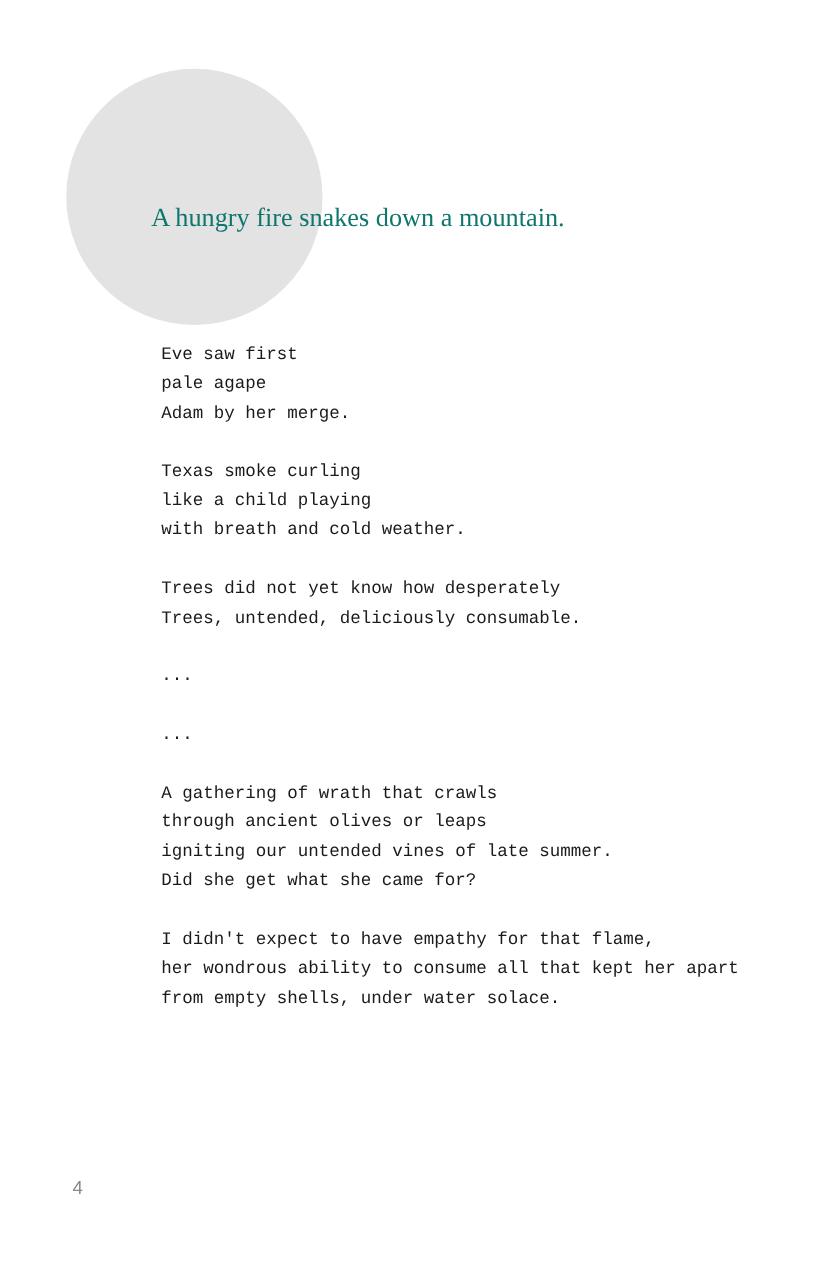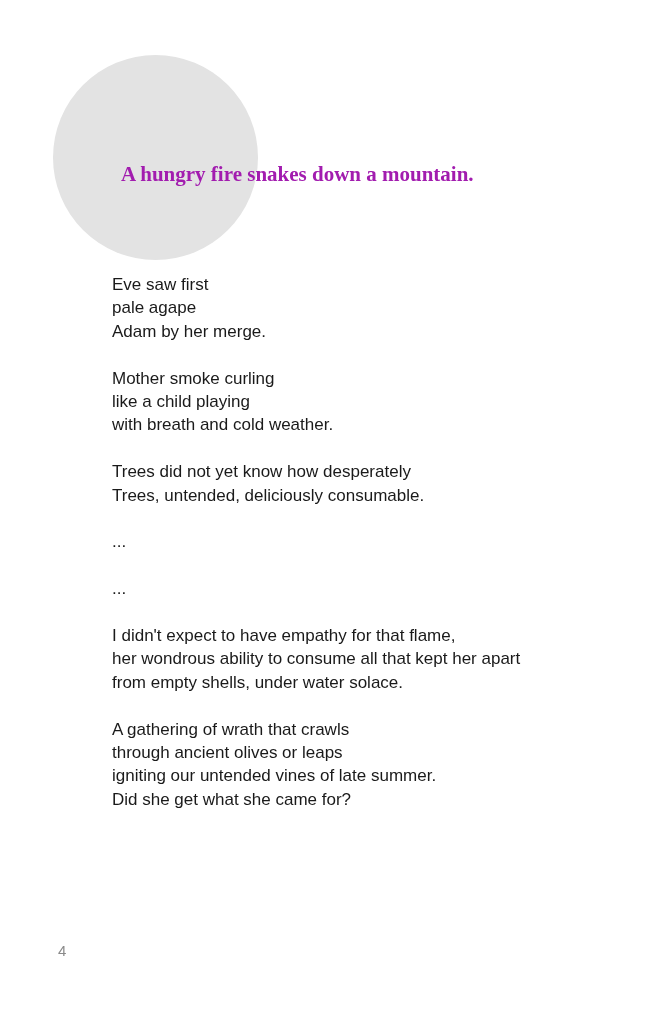--- a/index.html
+++ b/index.html
@@ -4,26 +4,26 @@
 <style>
   html, body { margin: 0; padding: 0; background: #ffffff; }
   body { width: 663px; height: 1024px; position: relative; overflow: hidden; }
   .circle {
     position: absolute; left: 53px; top: 55px; width: 205px; height: 205px;
     border-radius: 50%; background: #e3e3e3;
   }
   .title {
     position: absolute; left: 121px; top: 162px; margin: 0;
     font-family: "Liberation Serif", "DejaVu Serif", serif;
-    font-size: 21px; font-weight: bold; color: #a21caf; white-space: nowrap;
+    font-size: 21px; font-weight: normal; color: #0f766e; white-space: nowrap;
   }
   .poem {
-    position: absolute; left: 112px; top: 273px;
-    font-family: Liberation Sans, sans-serif;
-    font-size: 17px; line-height: 23.4px; color: #1a1a1a;
+    position: absolute; left: 129px; top: 273px;
+    font-family: Liberation Mono, monospace;
+    font-size: 14px; line-height: 23.4px; color: #1a1a1a;
   }
   .stanza { margin: 0 0 23.4px 0; }
   .line { display: block; white-space: nowrap; }
   .page-number {
     position: absolute; left: 58px; top: 942px;
     font-family: "Liberation Sans", "DejaVu Sans", sans-serif;
     font-size: 15px; color: #8a8a8a;
   }
 </style>
 </head>
@@ -32,42 +32,42 @@
 <div class="circle"></div>
 <h1 class="title">A hungry fire snakes down a mountain.</h1>
 
 <div class="poem">
   <p class="stanza">
     <span class="line">Eve saw first</span>
     <span class="line">pale agape</span>
     <span class="line">Adam by her merge.</span>
   </p>
   <p class="stanza">
-    <span class="line">Mother smoke curling</span>
+    <span class="line">Texas smoke curling</span>
     <span class="line">like a child playing</span>
     <span class="line">with breath and cold weather.</span>
   </p>
   <p class="stanza">
     <span class="line">Trees did not yet know how desperately</span>
     <span class="line">Trees, untended, deliciously consumable.</span>
   </p>
   <p class="stanza">
     <span class="line">...</span>
   </p>
   <p class="stanza">
   </p>
   <p class="stanza">
     <span class="line">...</span>
   </p>
   <p class="stanza">
-    <span class="line">I didn't expect to have empathy for that flame,</span>
-    <span class="line">her wondrous ability to consume all that kept her apart</span>
-    <span class="line">from empty shells, under water solace.</span>
-  </p>
-  <p class="stanza">
     <span class="line">A gathering of wrath that crawls</span>
     <span class="line">through ancient olives or leaps</span>
     <span class="line">igniting our untended vines of late summer.</span>
     <span class="line">Did she get what she came for?</span>
+  </p>
+  <p class="stanza">
+    <span class="line">I didn't expect to have empathy for that flame,</span>
+    <span class="line">her wondrous ability to consume all that kept her apart</span>
+    <span class="line">from empty shells, under water solace.</span>
   </p>
 </div>
 
 <div class="page-number">4</div>
 
 </body></html>

